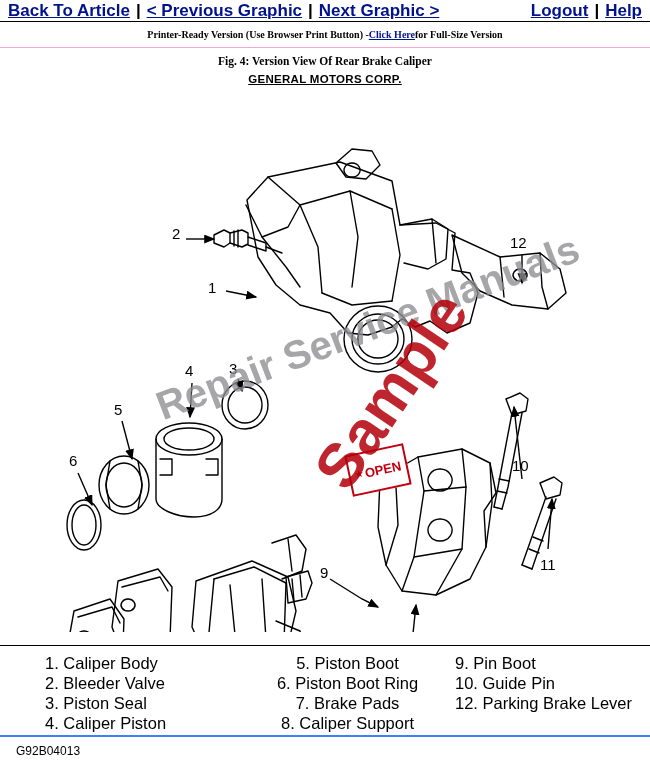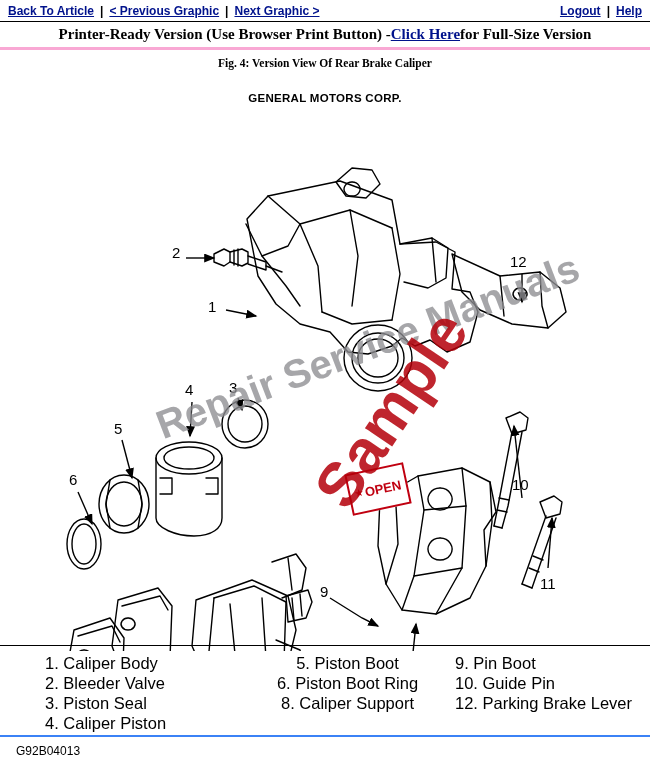--- a/index.html
+++ b/index.html
@@ -18,45 +18,45 @@
 
   
   .topnav {
     height: 22px;
     border-bottom: 1px solid #000;
     display: flex;
     align-items: center;
     padding: 0 8px;
     box-sizing: border-box;
     font-family: "Liberation Sans", sans-serif;
-    font-size: 12px;
+    font-size: 17px;
     font-weight: bold;
   }
   .topnav a {
     color: #00128c;
     text-decoration: underline;
     cursor: pointer;
   }
   .topnav .sep {
     color: #000;
     padding: 0 6px;
     text-decoration: none;
   }
   .topnav .left { display: flex; align-items: center; }
   .topnav .right { margin-left: auto; display: flex; align-items: center; }
 
   
   .printerbar {
     height: 25px;
-    border-bottom: 3px solid #f9a8d4;
+    border-bottom: 1px solid #f9a8d4;
     display: flex;
     align-items: center;
     justify-content: center;
     font-family: "Liberation Serif", serif;
-    font-size: 15px;
+    font-size: 10px;
     font-weight: bold;
   }
   .printerbar a {
     color: #00128c;
     text-decoration: underline;
     cursor: pointer;
   }
 
   
   .figcaption {
@@ -65,21 +65,22 @@
     font-size: 11.5px;
     font-weight: bold;
     margin-top: 7px;
   }
   .corpname {
     text-align: center;
     font-family: "Liberation Sans", sans-serif;
     font-size: 11.5px;
     font-weight: bold;
     letter-spacing: .3px;
-    margin-top: 23px;
+    margin-top: 6px;
+    text-decoration: underline;
   }
 
   
   .drawing {
     position: relative;
     width: 650px;
     height: 545px;
     margin-top: 2px;
   }
   .drawing svg { display: block; }
@@ -365,20 +366,21 @@
 <div class="legend">
   <div class="col c1">
     <div class="item">1. Caliper Body</div>
     <div class="item">2. Bleeder Valve</div>
     <div class="item">3. Piston Seal</div>
     <div class="item">4. Caliper Piston</div>
   </div>
   <div class="col c2">
     <div class="item">5. Piston Boot</div>
     <div class="item">6. Piston Boot Ring</div>
+    <div class="item">7. Brake Pads</div>
     <div class="item">8. Caliper Support</div>
   </div>
   <div class="col c3">
     <div class="item">9. Pin Boot</div>
     <div class="item">10. Guide Pin</div>
     <div class="item">12. Parking Brake Lever</div>
   </div>
 </div>
 
 <div class="footer">

